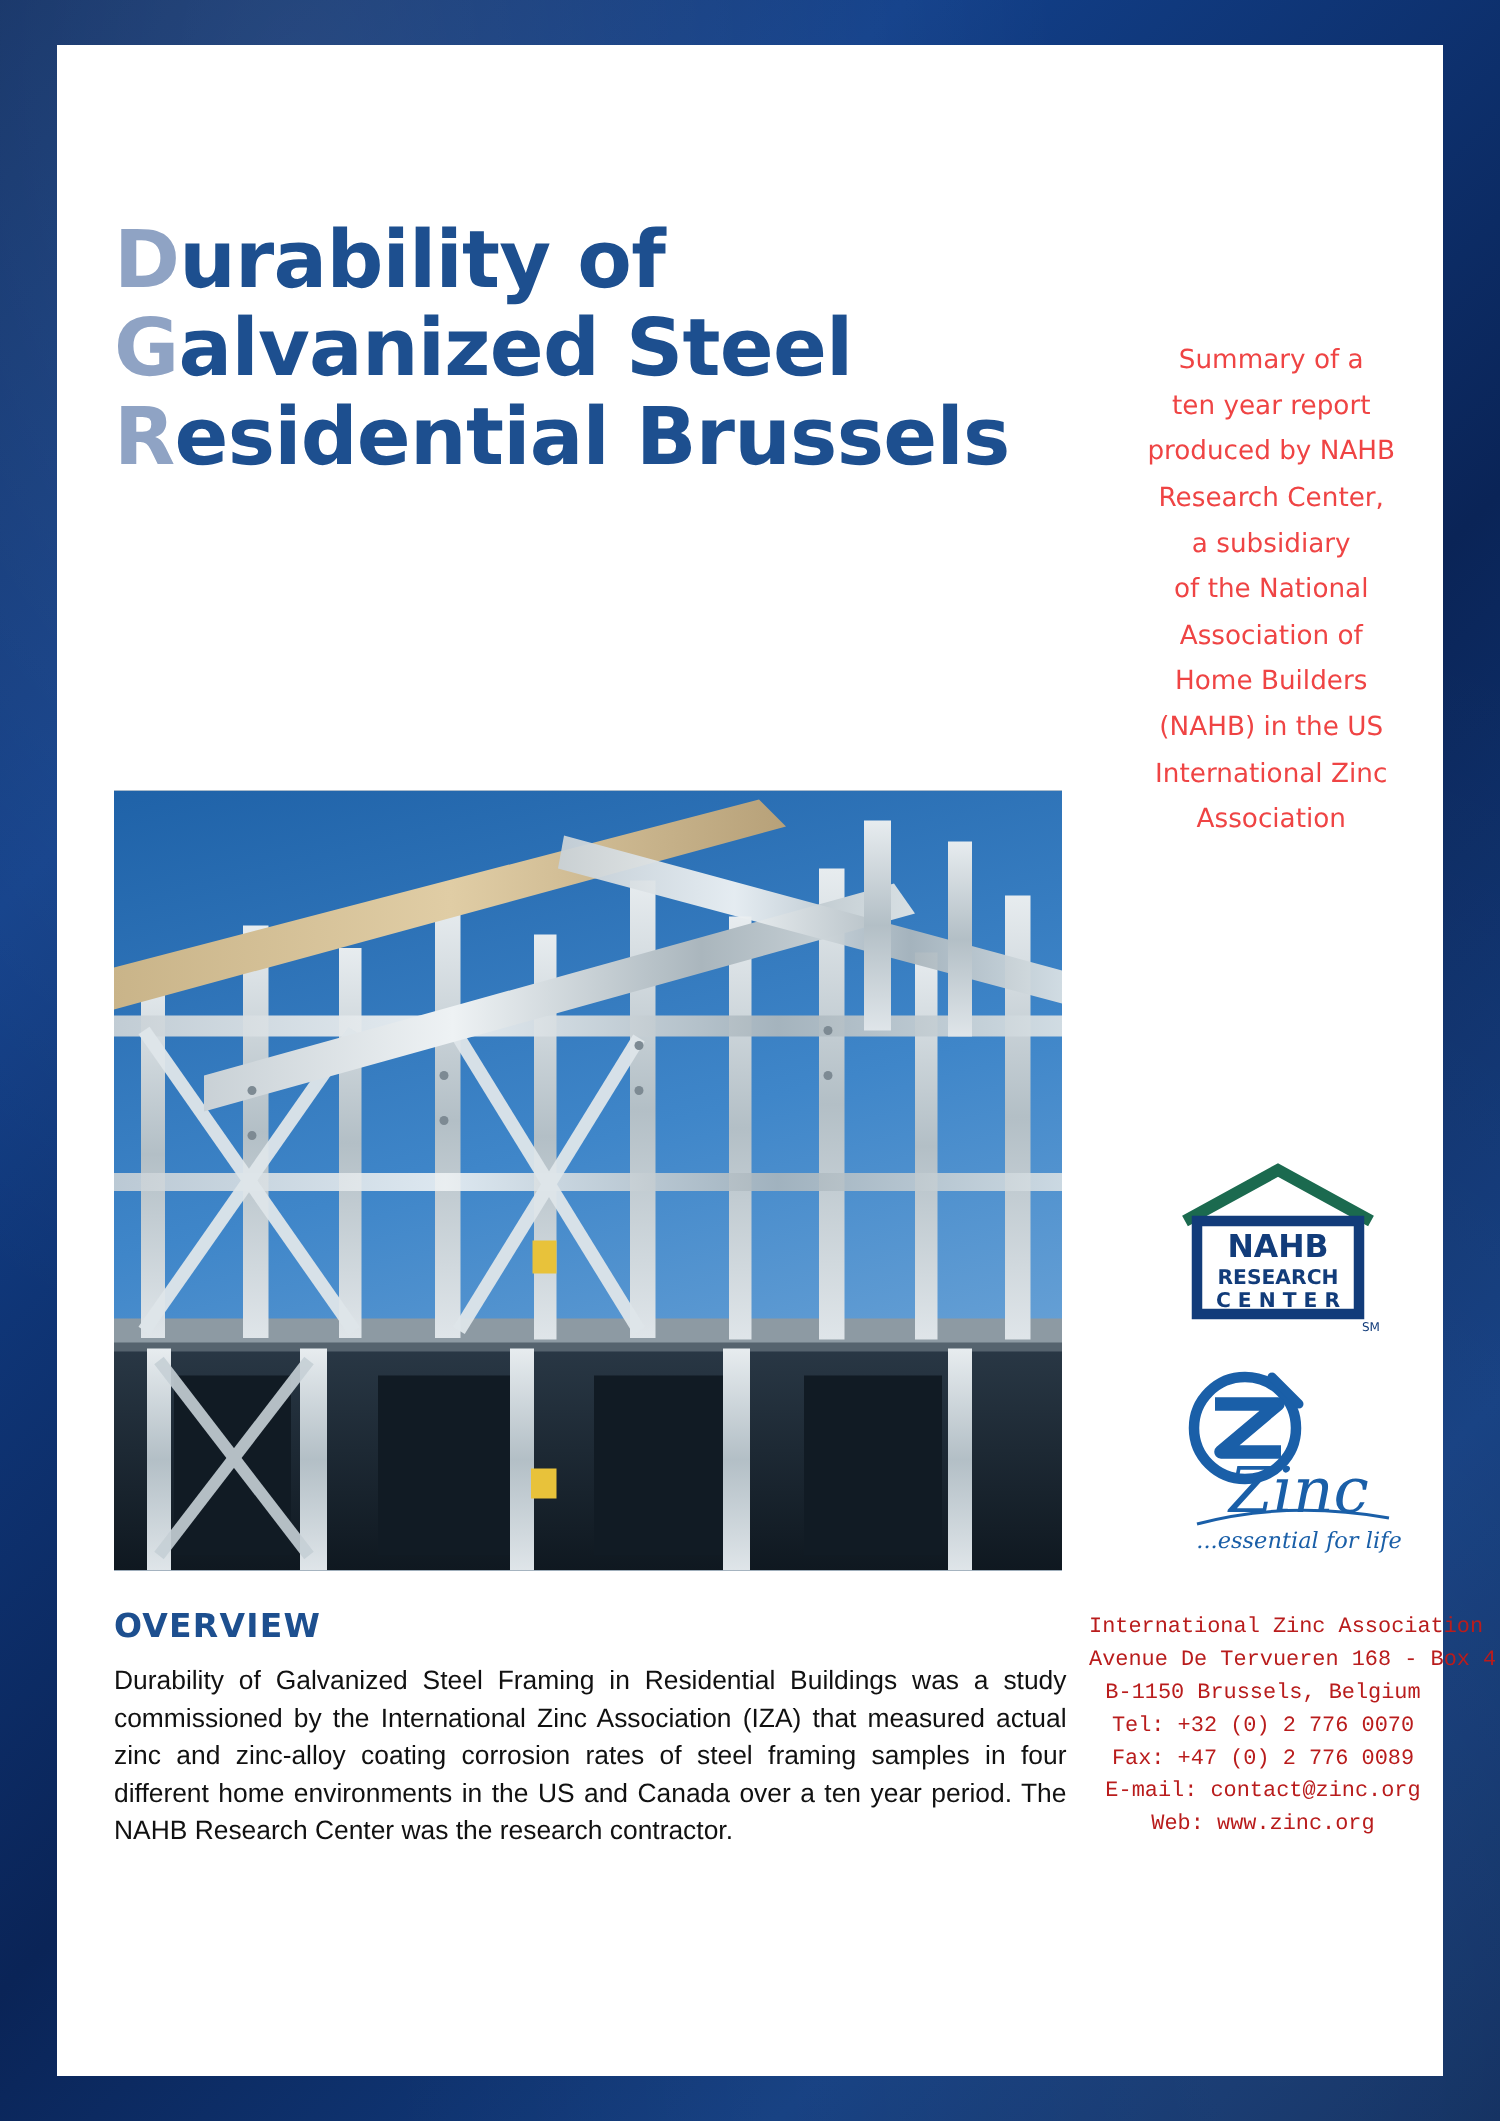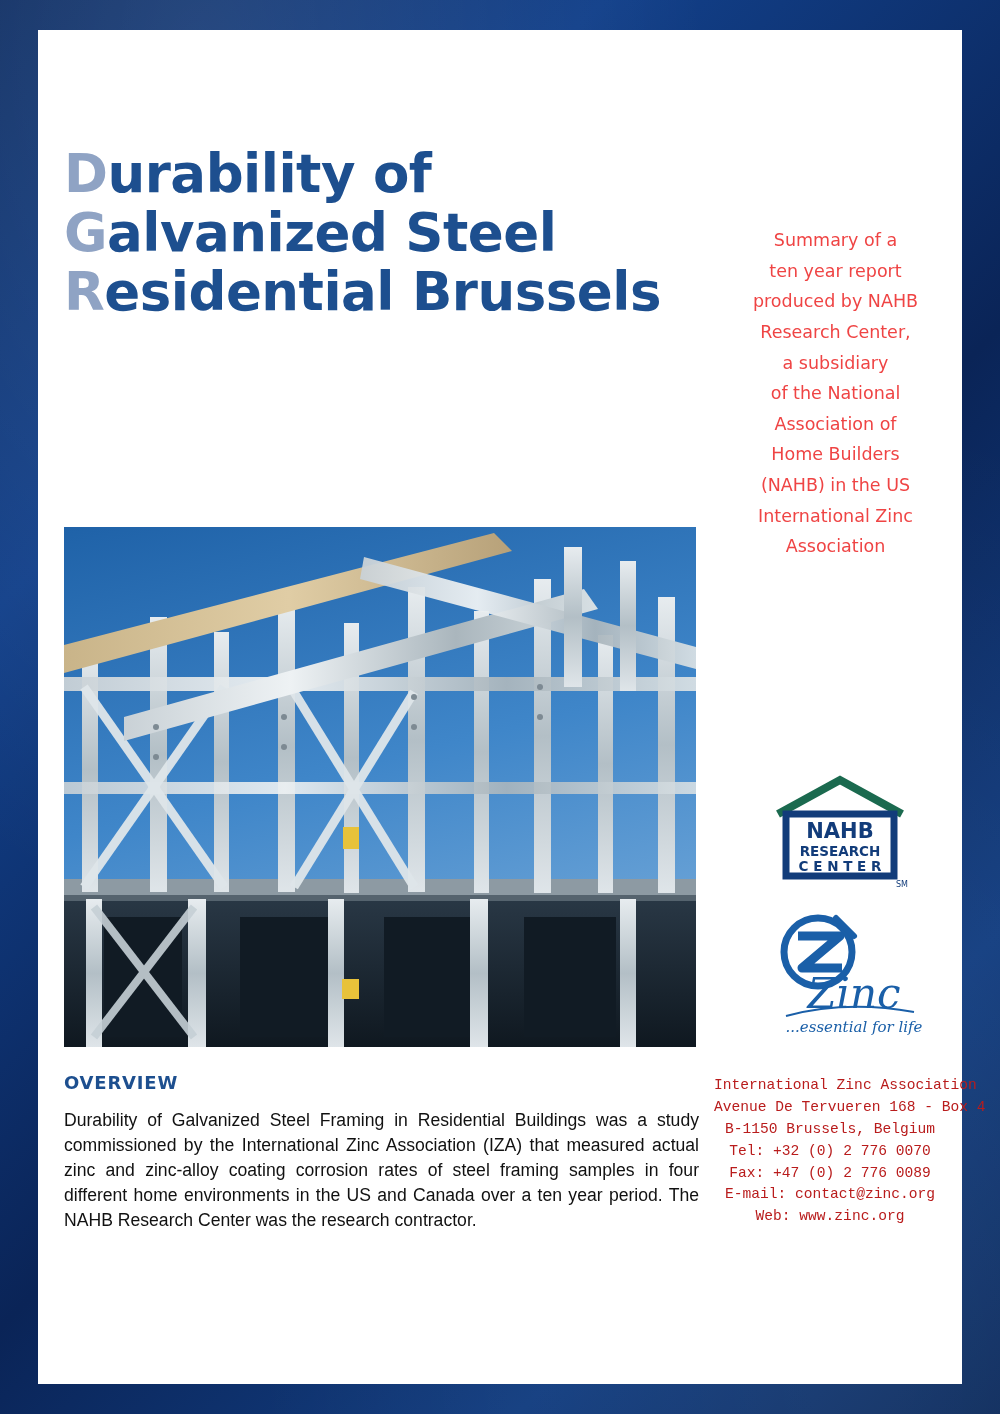--- a/index.html
+++ b/index.html
@@ -37,21 +37,21 @@
     top: 30px;
     width: 924px;
     height: 1354px;
     background: #ffffff;
     z-index: 2;
   }
 
   
   .content {
     position: absolute;
-    left: 0; top: 0;
+    left: 12px; top: 0;
     width: 924px;
     height: 1354px;
   }
 
   
   .title-block {
     position: absolute;
     left: 26px;
     top: 115px;
     width: 640px;
@@ -92,21 +92,21 @@
   }
   .photo svg { display:block; }
 
   
   .overview-head {
     position: absolute;
     left: 26px;
     top: 1042px;
     font-family: "DejaVu Sans", sans-serif;
     font-weight: bold;
-    font-size: 18px;
+    font-size: 22px;
     letter-spacing: 0.8px;
     color: #1d4f8f;
   }
   .overview-body {
     position: absolute;
     left: 26px;
     top: 1078px;
     width: 635px;
     font-family: "Liberation Sans", sans-serif;
     font-size: 17.6px;

